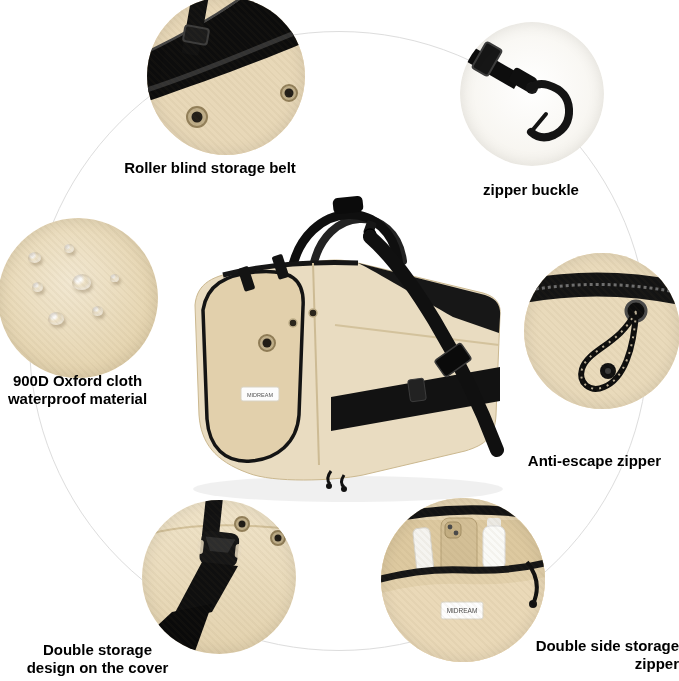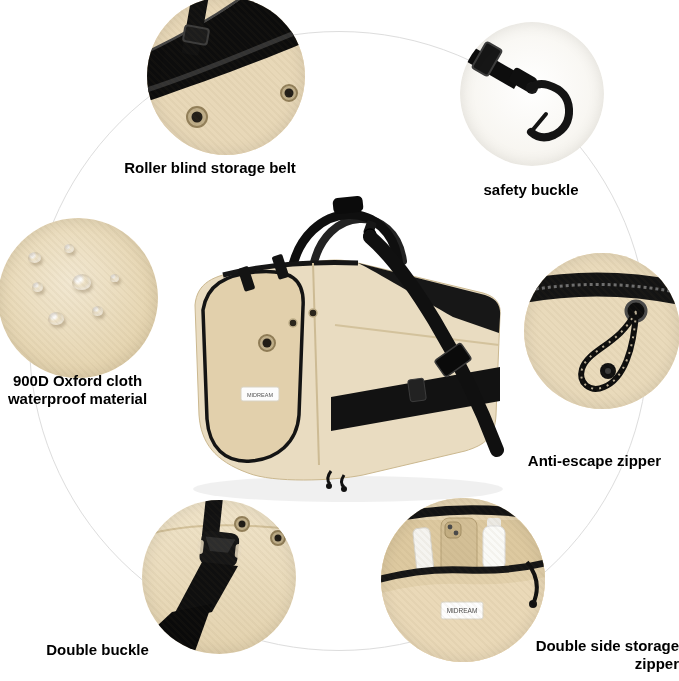--- a/index.html
+++ b/index.html
@@ -134,21 +134,21 @@
       <rect x="50" y="50" width="26" height="16" rx="4" fill="#0f0f0f" transform="rotate(30 63 58)"></rect>
       <g>
         <circle cx="72" cy="66" r="6" fill="#1a1a1a"></circle>
         <path d="M 70,66 q 8,-6 18,-3 q 20,6 21,24 q 1,18 -15,26 q -13,6 -23,-3" fill="none" stroke="#141414" stroke-width="8" stroke-linecap="round"></path>
         <path d="M 71,110 L 86,92" stroke="#141414" stroke-width="4" stroke-linecap="round"></path>
       </g>
     </svg>
     <div class="vignette"></div>
   </div>
   <div class="label" style="left:421px;top:181px;width:220px;">
-    <span>safety buckle</span>
+    <span>zipper buckle</span>
   </div>
 
   <div class="callout" id="c-waterproof" style="left:-2px;top:218px;width:160px;height:160px;">
     <div class="droplet" style="left:30px;top:34px;width:13px;height:11px;"></div>
     <div class="droplet" style="left:66px;top:26px;width:10px;height:9px;"></div>
     <div class="droplet" style="left:34px;top:64px;width:11px;height:10px;"></div>
     <div class="droplet" style="left:74px;top:56px;width:19px;height:16px;"></div>
     <div class="droplet" style="left:50px;top:94px;width:16px;height:13px;"></div>
     <div class="droplet" style="left:94px;top:88px;width:11px;height:10px;"></div>
     <div class="droplet" style="left:112px;top:56px;width:9px;height:8px;"></div>
@@ -198,21 +198,22 @@
         <rect x="55" y="42" width="6" height="14" rx="3" fill="#e9dcc1" opacity="0.85"></rect>
         <rect x="93" y="42" width="6" height="14" rx="3" fill="#e9dcc1" opacity="0.85"></rect>
       </g>
       <path d="M 60,62 L 96,66 L 70,112 L 28,122 Z" fill="#0f0f0f"></path>
       <path d="M 30,112 L 70,104 L 52,154 L 0,154 L 0,140 Z" fill="#0b0b0b"></path>
     </svg>
     <div class="weave"></div>
     <div class="vignette"></div>
   </div>
   <div class="label" style="left:5px;top:641px;width:185px;">
-    <span>Double buckle</span>
+    <span>Double storage</span>
+    <span>design on the cover</span>
   </div>
 
   <div class="callout" id="c-pockets" style="left:381px;top:498px;width:164px;height:164px;">
     <svg viewBox="0 0 164 164">
       <rect width="164" height="164" fill="#e6d5b2"></rect>
       <rect x="0" y="22" width="164" height="58" fill="#ddc9a0"></rect>
       <path d="M 0,22 Q 80,4 164,18" stroke="#141414" stroke-width="9" fill="none"></path>
       <g>
         <rect x="34" y="30" width="17" height="48" rx="5" fill="#f5f4f0" stroke="#d8d5cc" transform="rotate(-6 42 54)"></rect>
       </g>

